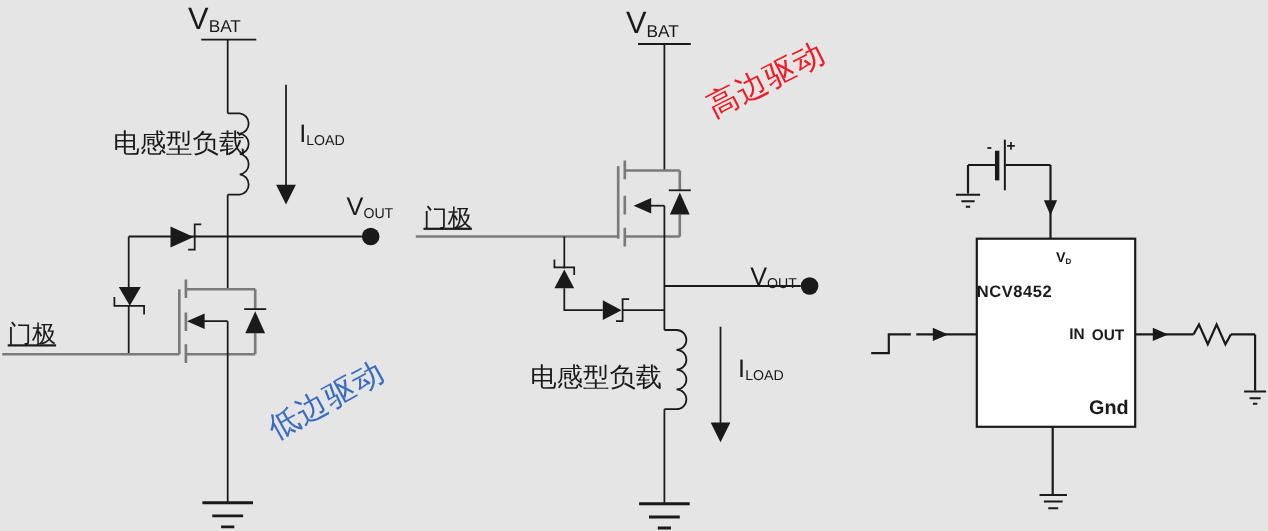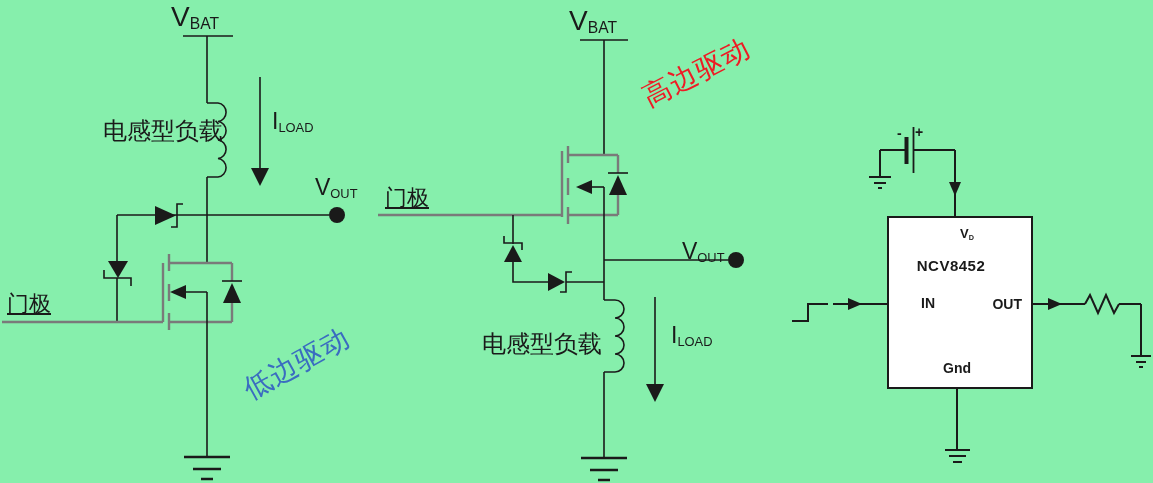--- a/index.html
+++ b/index.html
@@ -1,17 +1,17 @@
 <!DOCTYPE html>
 <html style="--wire: #1a1a1a; --mos: #7a7a7a; --lowside: #3a6cc0; --highside: #ee1b24;"><head>
 <meta charset="utf-8">
 <style>
   html,body{margin:0;padding:0;background:#ffffff;}
   .canvas{
-    position:relative;width:1153px;height:483px;background:#86efac;overflow:hidden;
+    position:relative;width:1153px;height:483px;background:#e5e5e5;overflow:hidden;
     font-family:"Liberation Sans","DejaVu Sans",sans-serif;color:#1a1a1a;
   }
   svg{position:absolute;left:0;top:0;}
   
   .w  {stroke:var(--wire);stroke-width:1.6;fill:none;}
   .w2 {stroke:var(--wire);stroke-width:2;fill:none;}
   .m  {stroke:var(--mos);stroke-width:2.4;fill:none;}
   .f  {fill:var(--wire);stroke:none;}
   .gnd{stroke:var(--wire);stroke-width:2.6;fill:none;}
   .gnds{stroke:var(--wire);stroke-width:1.8;fill:none;}
@@ -179,18 +179,18 @@
   <div class="lbl vbat" style="left:569px;top:7px;"><span>V</span><span class="sub">BAT</span></div>
   <div class="lbl cap high" style="left:645px;top:85px;">高边驱动</div>
   <div class="lbl gatecjk" style="left:385px;top:187px;">门极</div>
   <div class="lbl vsig" style="left:682px;top:240px;"><span>V</span><span class="sub">OUT</span></div>
   <div class="lbl cjk" style="left:482px;top:332px;">电感型负载</div>
   <div class="lbl vsig" style="left:671px;top:324px;"><span>I</span><span class="sub">LOAD</span></div>
 
   <div class="lbl battsign" style="left:897px;top:126px;">-</div>
   <div class="lbl battsign" style="left:915px;top:125px;">+</div>
   <div class="lbl chip" style="left:888px;top:227px;width:158px;text-align:center;font-size:13px;"><span>V</span><span class="sub">D</span></div>
-  <div class="lbl chip" style="left:888px;top:258px;width:126px;text-align:center;font-size:15px;letter-spacing:0.5px;">NCV8452</div>
-  <div class="lbl chip" style="left:895px;top:296px;font-size:14px;padding-left:26px;">IN</div>
+  <div class="lbl chip" style="left:888px;top:258px;width:126px;text-align:left;font-size:15px;letter-spacing:0.5px;">NCV8452</div>
+  <div class="lbl chip" style="left:946px;top:296px;font-size:14px;padding-left:26px;">IN</div>
   <div class="lbl chip" style="left:960px;top:297px;width:62px;text-align:right;font-size:14px;">OUT</div>
-  <div class="lbl chip" style="left:888px;top:361px;width:138px;text-align:center;font-size:14px;">Gnd</div>
+  <div class="lbl chip" style="left:888px;top:361px;width:138px;text-align:right;font-size:18px;">Gnd</div>
 
 </div>
 
 </body></html>

